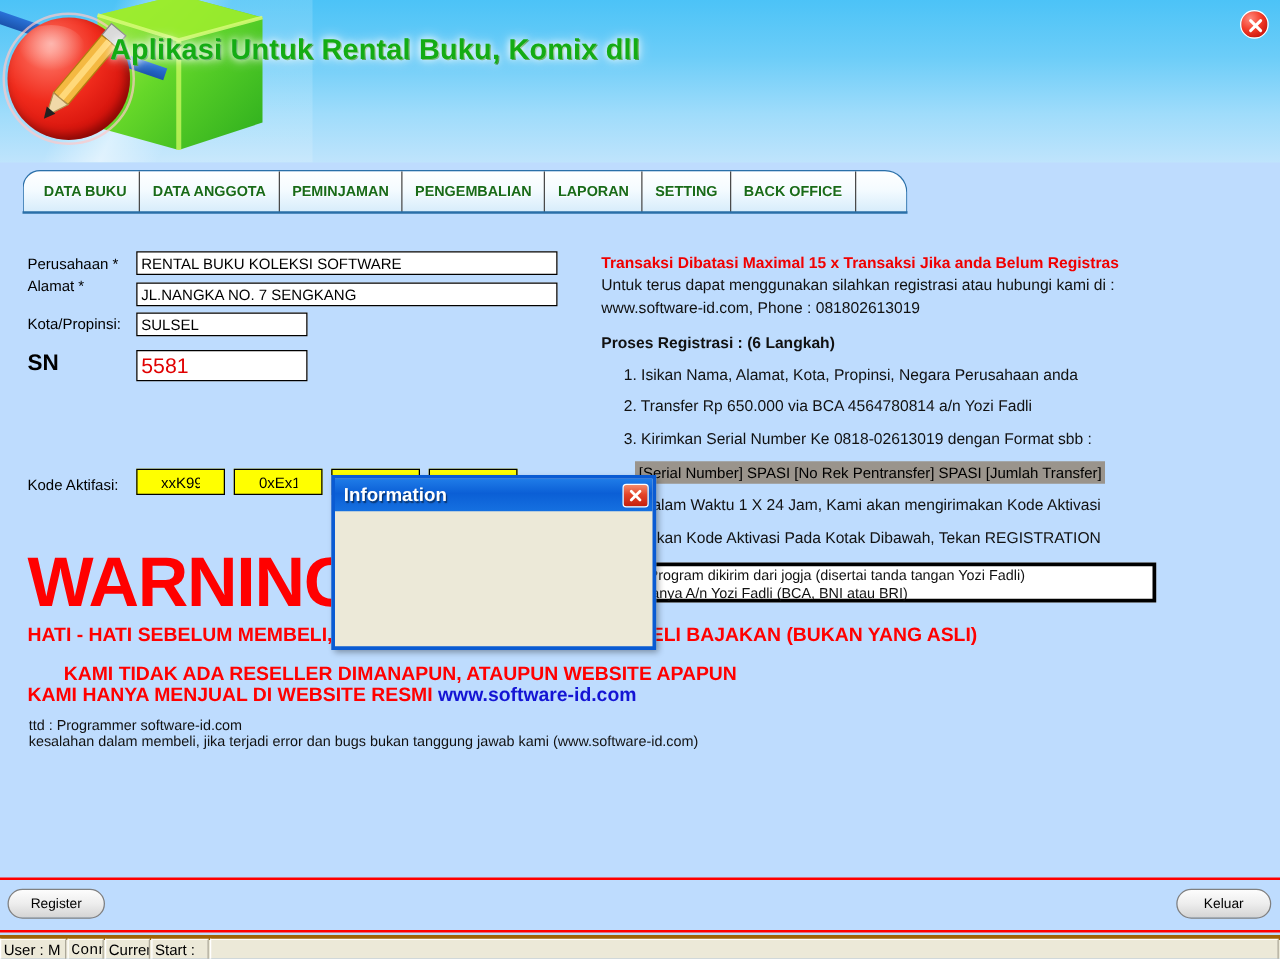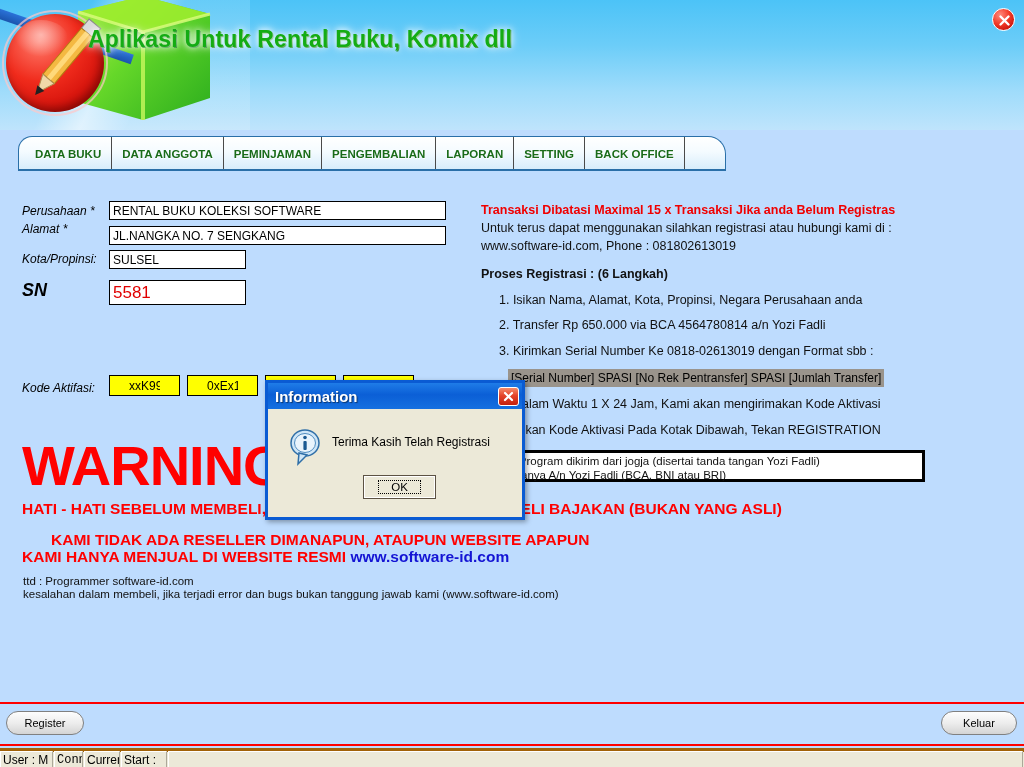--- a/index.html
+++ b/index.html
@@ -106,21 +106,20 @@
   .tab.blank { flex: 1; border-right: none; cursor: default; }
   #tabbar-underline {
     position: absolute; left: 18px; top: 169px;
     width: 708px; height: 2px; background: #2a6fa8;
   }
 
   
   .frm-label {
     position: absolute; font-size: 12px; color: #000;
     font-family: "Liberation Sans", sans-serif;
-    font-style: italic;
   }
   .frm-input {
     position: absolute;
     background: #fff; border: 1px solid #000;
     font-size: 12px; color: #000;
     padding: 1px 3px;
     font-family: "Liberation Sans", sans-serif;
     outline: none;
   }
   #lbl-perusahaan { left: 22px; top: 204px; }
@@ -384,24 +383,13 @@
 
 <div id="dialog">
   <div id="dlg-titlebar">
     <div id="dlg-title">Information</div>
     <div id="dlg-close">
       <svg width="13" height="13" viewBox="0 0 13 13">
         <path d="M3 3 L10 10 M10 3 L3 10" stroke="#fff" stroke-width="2.2" stroke-linecap="round"></path>
       </svg>
     </div>
   </div>
-  <div id="dlg-body">
-    <svg id="dlg-icon" viewBox="0 0 34 38">
-      <ellipse cx="17" cy="15" rx="14" ry="13" fill="#cfe6f7" stroke="#2f6fa8" stroke-width="1.5"></ellipse>
-      <ellipse cx="17" cy="15" rx="10.5" ry="9.5" fill="#e9f4fc" stroke="#4f8cc0" stroke-width="1"></ellipse>
-      <polygon points="11,25 10,36 19,27" fill="#cfe6f7" stroke="#2f6fa8" stroke-width="1.5"></polygon>
-      <circle cx="17" cy="9.5" r="1.8" fill="#1b5a92"></circle>
-      <rect x="15.4" y="13" width="3.3" height="9" rx="1" fill="#1b5a92"></rect>
-    </svg>
-    <div id="dlg-msg">Terima Kasih Telah Registrasi</div>
-    <button id="dlg-ok"><span>OK</span></button>
-  </div>
 </div>
 
 </body></html>

